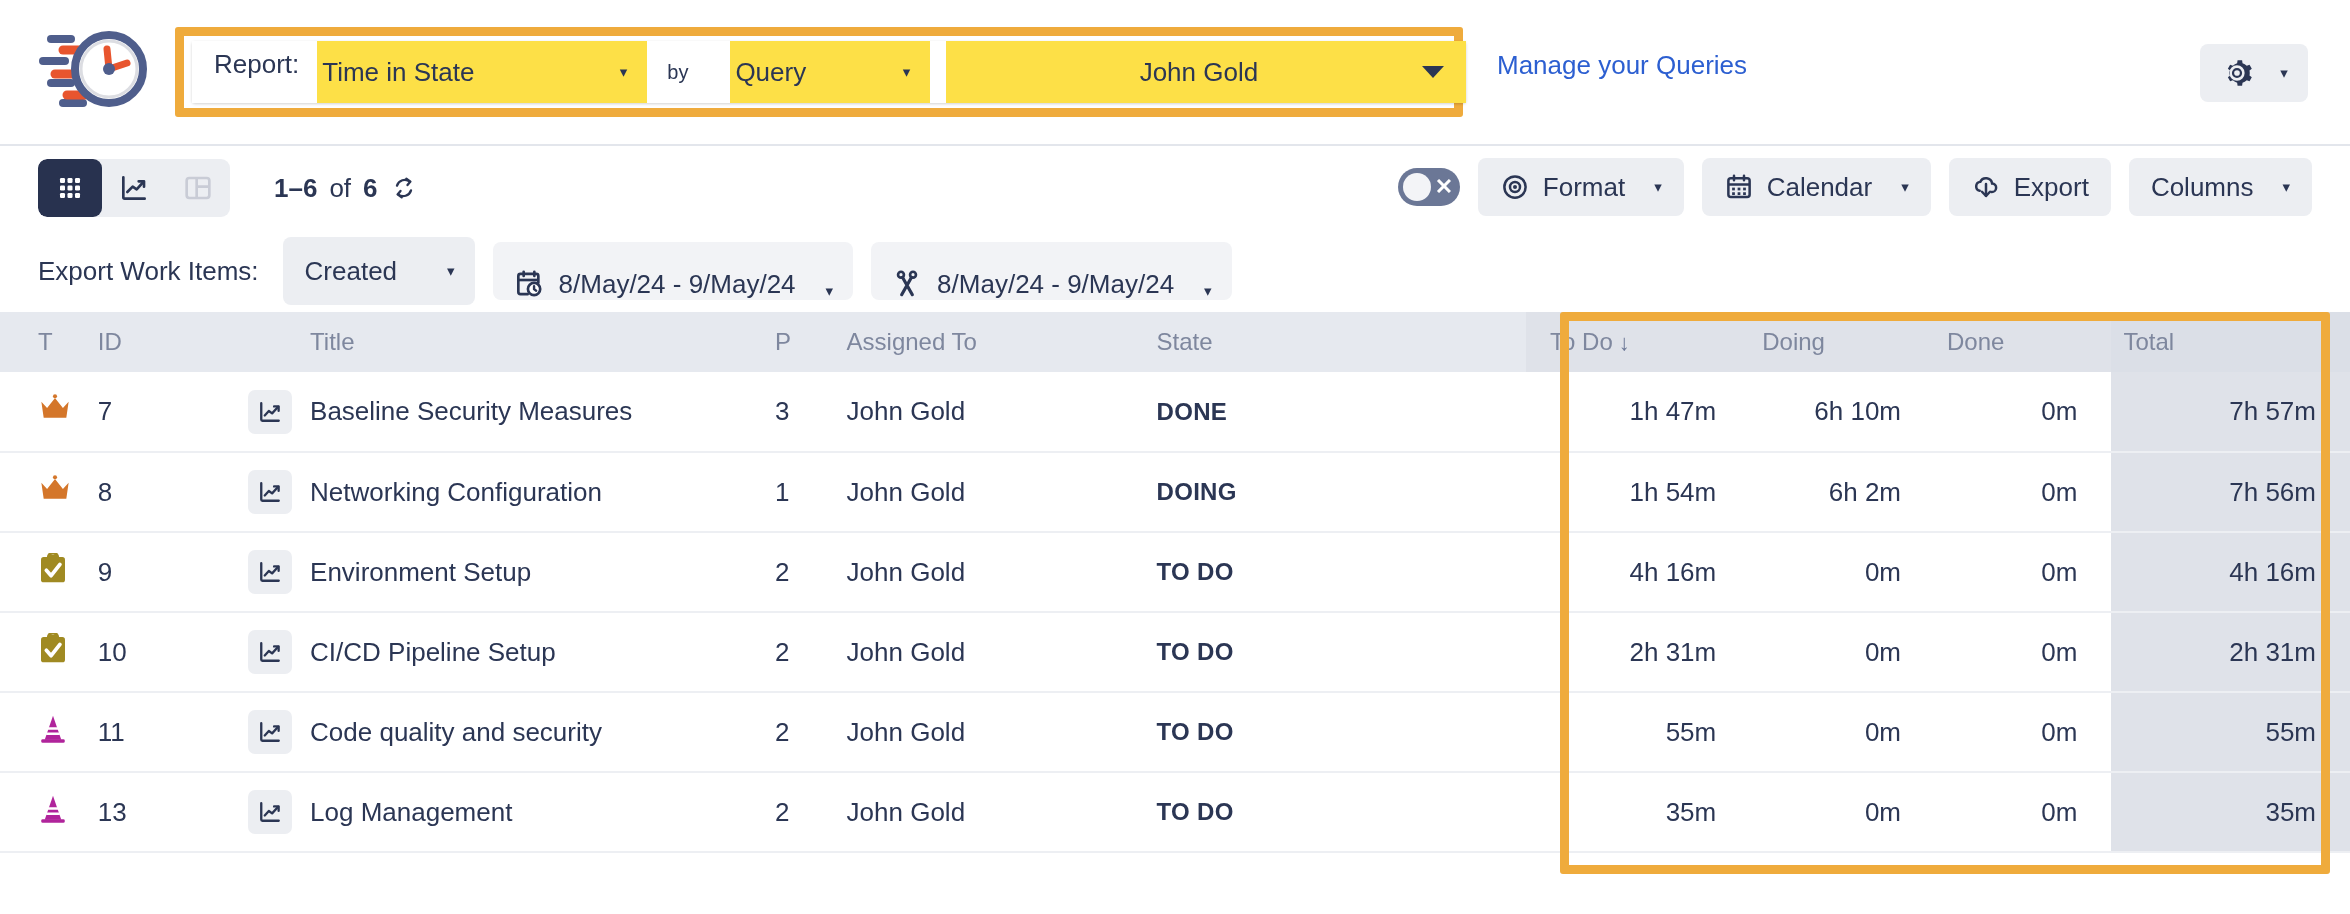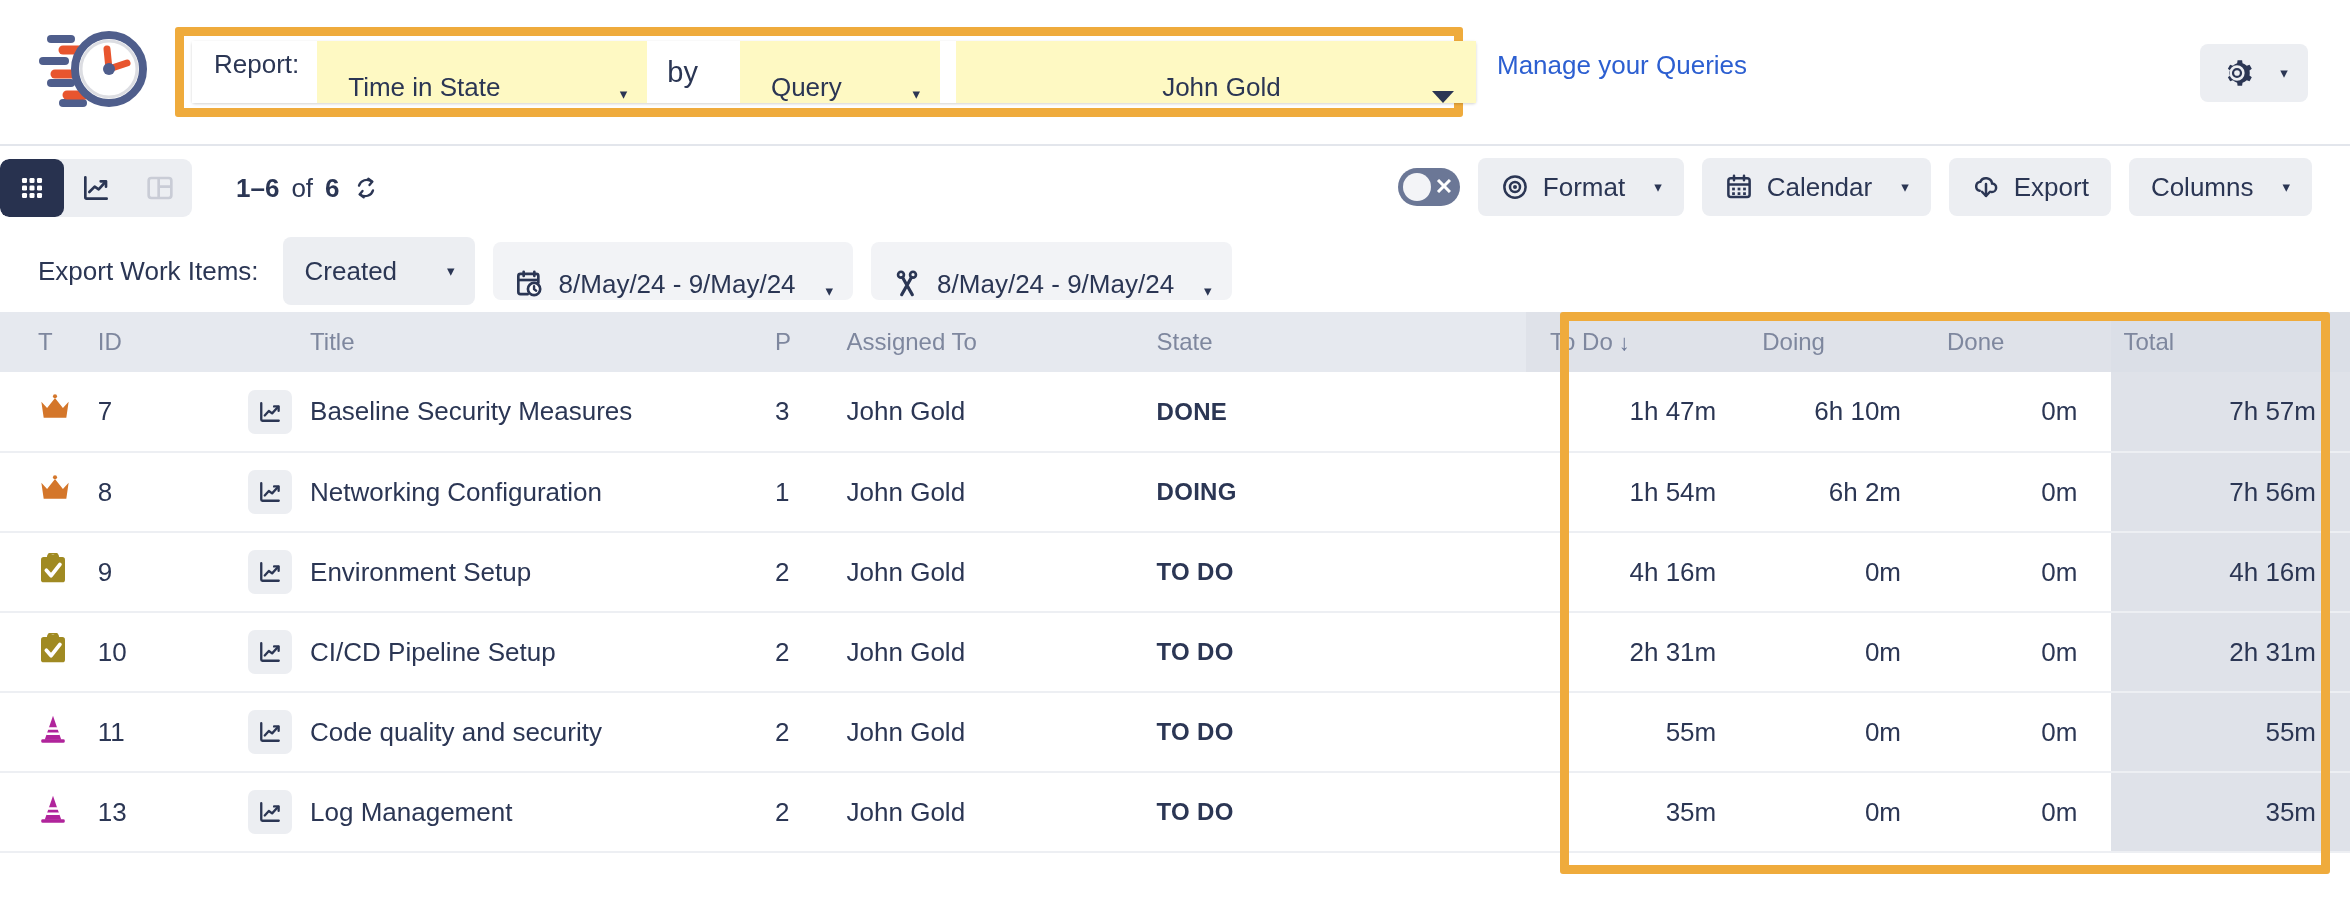--- a/index.html
+++ b/index.html
@@ -49,37 +49,37 @@
     border-radius: 3px;
   }
   .rg-label {
     display: flex; align-items: center;
     padding: 0 18px 15px 22px;
     font-size: 26px;
     color: #2b3654;
     background: #ffffff;
   }
   .rg-select {
-    display: flex; align-items: flex-end;
+    display: flex; align-items: center;
     justify-content: space-between;
-    background: #fef9c3;
-    padding: 0 20px 0 31px;
+    background: #fde047;
+    padding: 0 20px 0 5px;
     font-size: 26px;
     color: #2b3654;
     cursor: pointer;
     min-width: 120px;
   }
   .rg-select.wide { width: 330px; }
   .rg-select.mid  { width: 200px; margin-left: 22px; }
   .rg-select.name { width: 520px; justify-content: center; position: relative; }
   .rg-select.name .caret { position: absolute; right: 22px; }
   .rg-by {
     display: flex; align-items: center;
     padding: 0 20px;
-    font-size: 29px;
+    font-size: 20px;
     background: #ffffff;
   }
   .gap-sep { width: 16px; background: #ffffff; }
   .caret { font-size: 15px; color: #2b3654; margin-left: 16px; }
   .caret-solid { font-size: 0; width: 0; height: 0;
     border-left: 11px solid transparent;
     border-right: 11px solid transparent;
     border-top: 12px solid #2b3654; }
 
   .manage-link {
@@ -101,20 +101,21 @@
     gap: 10px;
     cursor: pointer;
   }
 
   
   .toolbar {
     position: relative;
     height: 84px;
     display: flex;
     align-items: center;
+    padding-left: 38px;
   }
   .view-switch {
     display: flex;
     background: #eceef2;
     border-radius: 9px;
     height: 58px;
     overflow: hidden;
   }
   .view-btn {
     width: 64px; height: 58px;

